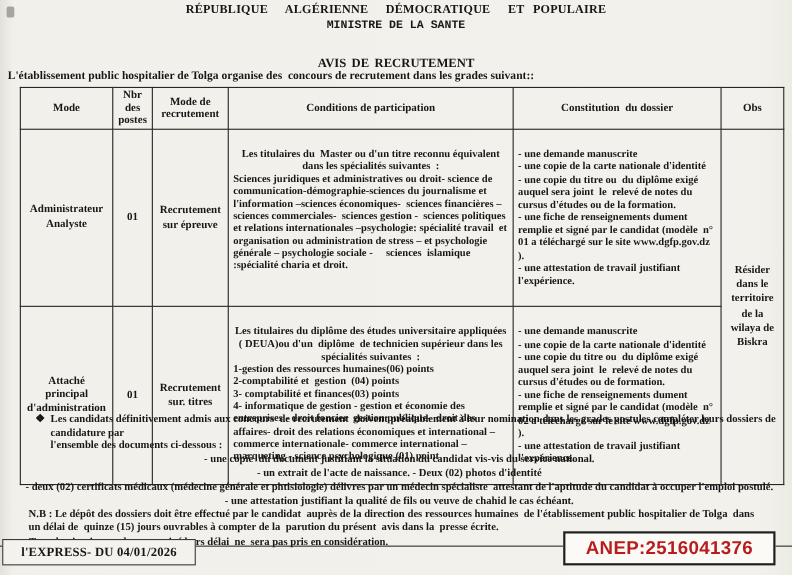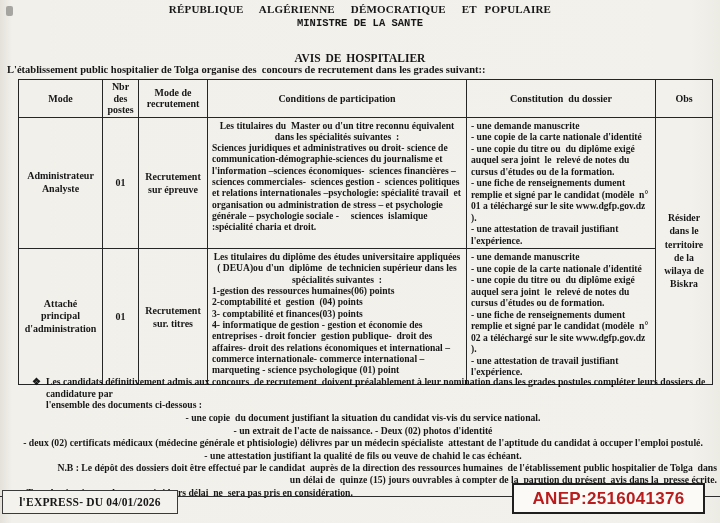--- a/index.html
+++ b/index.html
@@ -23,40 +23,40 @@
   .hdr-title{top:52px;font-size:11.5px;word-spacing:2px;}
   .hdr-intro{top:64px;left:7px;font-size:10.5px;}
 
   table.notice{
     position:absolute;top:79px;left:18px;
     width:694px;border-collapse:collapse;table-layout:fixed;
     background:transparent;
   }
   table.notice th,table.notice td{
     border:1.6px solid #262626;
-    padding:2px 4px;
+    padding:17px 4px;
     font-weight:bold;
   }
   table.notice th{font-size:10px;line-height:1.15;text-align:center;vertical-align:middle;height:24px;padding:1px 2px;}
   td.c-grade{font-size:10px;text-align:center;vertical-align:middle;line-height:1.25;}
   td.c-num{font-size:10px;text-align:center;vertical-align:middle;}
   td.c-mode{font-size:10px;text-align:center;vertical-align:middle;line-height:1.3;}
   td.c-cond{font-size:9.6px;vertical-align:top;line-height:1.18;padding:3px 5px;}
   td.c-doss{font-size:9.6px;vertical-align:top;line-height:1.2;padding:3px 4px;}
   td.c-obs{font-size:9.8px;text-align:center;vertical-align:middle;line-height:1.35;padding:2px 2px;}
   .cond-intro{text-align:center;}
   .cond-body{text-align:left;}
   tr.r1{height:124px;}
   tr.r2{height:136px;}
 
   .notes{top:376px;left:6px;right:3px;font-size:9.7px;line-height:1.2;}
   .note-bullet{display:flex;gap:5px;margin-left:26px;}
   .note-bullet .glyph{font-size:10px;flex:0 0 auto;}
   .note-item{margin-top:1px;margin-left:3px;text-align:center;}
-  .note-nb{margin-top:1px;margin-left:20px;text-align:right;}
+  .note-nb{margin-top:1px;margin-left:20px;}
   .note-last{margin-top:1px;margin-left:15px;}
 
   .botline{top:496px;left:0;width:720px;border-top:1.7px solid #2e2e2e;height:0;}
   .journal-box{
     top:490px;left:2px;width:174px;height:22px;
     border:1.6px solid #3a3a3a;background:#f4f2ed;
     display:flex;align-items:center;justify-content:center;
     font-size:11.5px;letter-spacing:.2px;
   }
   .anep-box{
@@ -70,21 +70,21 @@
 </style>
 </head>
 <body>
 
 <div class="page">
 
   <div class="abs smudge"></div>
 
   <div class="abs center hdr-republic pre">RÉPUBLIQUE  ALGÉRIENNE  DÉMOCRATIQUE  ET POPULAIRE</div>
   <div class="abs center hdr-ministry">MINISTRE DE LA SANTE</div>
-  <div class="abs center hdr-title">AVIS DE HOSPITALIER</div>
+  <div class="abs center hdr-title">AVIS DE RECRUTEMENT</div>
   <div class="abs hdr-intro pre">L'établissement public hospitalier de Tolga organise des  concours de recrutement dans les grades suivant::</div>
 
   <table class="notice">
     <colgroup>
       <col style="width:84px">
         <col style="width:36px">
         <col style="width:69px">
       <col style="width:259px">
         <col style="width:189px">
         <col style="width:57px">

